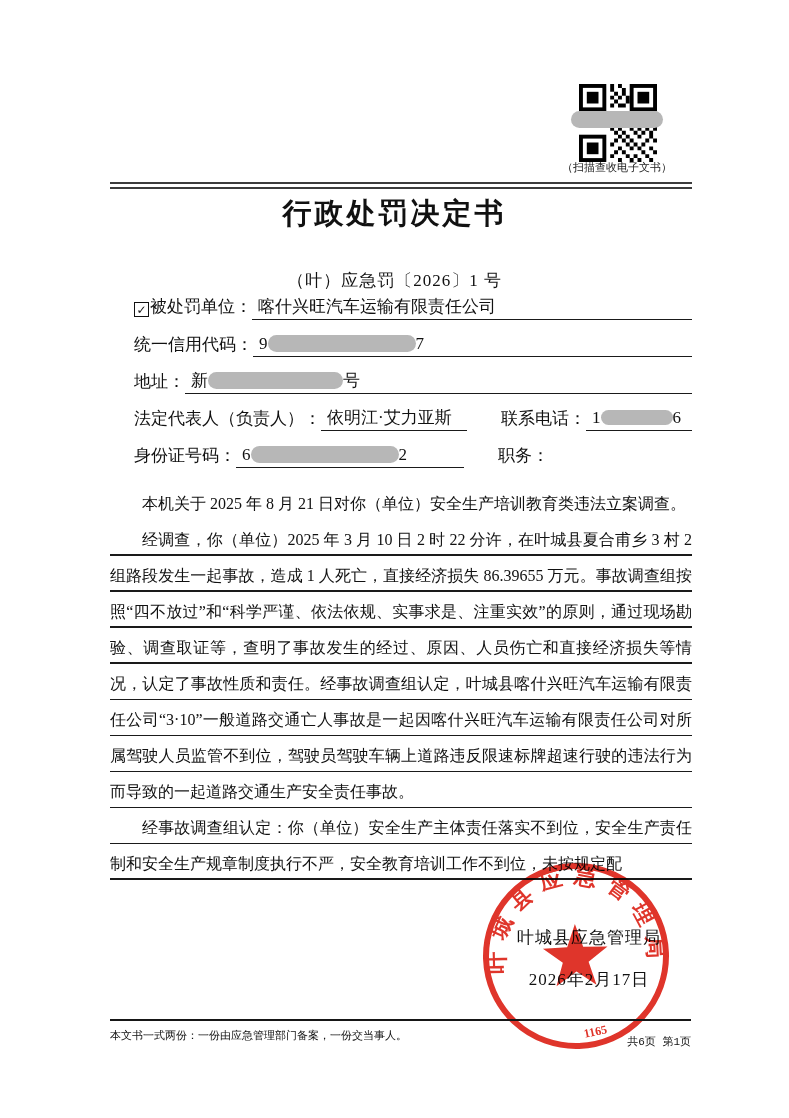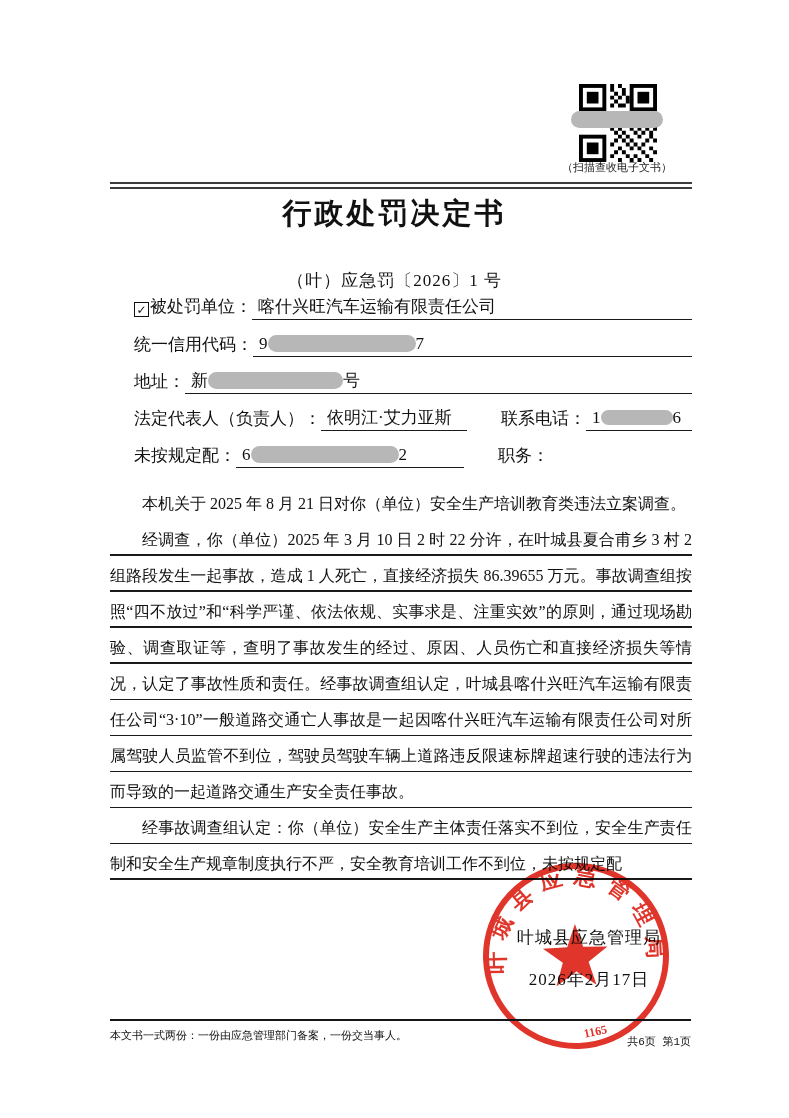--- a/index.html
+++ b/index.html
@@ -149,21 +149,21 @@
       <span class="fvalue grow"><span>新</span><span class="pill" style="width:135px"></span><span>号</span></span>
     </div>
     <div class="frow">
       <span class="flabel">法定代表人（负责人）：</span>
       <span class="fvalue" style="width:146px">依明江·艾力亚斯</span>
       <span class="gap"></span>
       <span class="flabel">联系电话：</span>
       <span class="fvalue grow"><span>1</span><span class="pill pill-sm" style="width:72px"></span><span>6</span></span>
     </div>
     <div class="frow">
-      <span class="flabel">未按规定配：</span>
+      <span class="flabel">身份证号码：</span>
       <span class="fvalue" style="width:228px"><span>6</span><span class="pill" style="width:148px"></span><span>2</span></span>
       <span class="gap"></span>
       <span class="flabel">职务：</span>
     </div>
   </div>
 
   <div class="body-text">
     <p><span>本机关于 2025 年 8 月 21 日对你（单位）</span><span class="u-inline">安全生产培训教育类违法</span><span>立案调查。</span></p>
     <p class="ruled">经调查，你（单位）2025 年 3 月 10 日 2 时 22 分许，在叶城县夏合甫乡 3 村 2 组路段发生一起事故，造成 1 人死亡，直接经济损失 86.39655 万元。事故调查组按照“四不放过”和“科学严谨、依法依规、实事求是、注重实效”的原则，通过现场勘验、调查取证等，查明了事故发生的经过、原因、人员伤亡和直接经济损失等情况，认定了事故性质和责任。经事故调查组认定，叶城县喀什兴旺汽车运输有限责任公司“3·10”一般道路交通亡人事故是一起因喀什兴旺汽车运输有限责任公司对所属驾驶人员监管不到位，驾驶员驾驶车辆上道路违反限速标牌超速行驶的违法行为而导致的一起道路交通生产安全责任事故。</p>
     <p class="ruled">经事故调查组认定：你（单位）安全生产主体责任落实不到位，安全生产责任制和安全生产规章制度执行不严，安全教育培训工作不到位，未按规定配</p>

